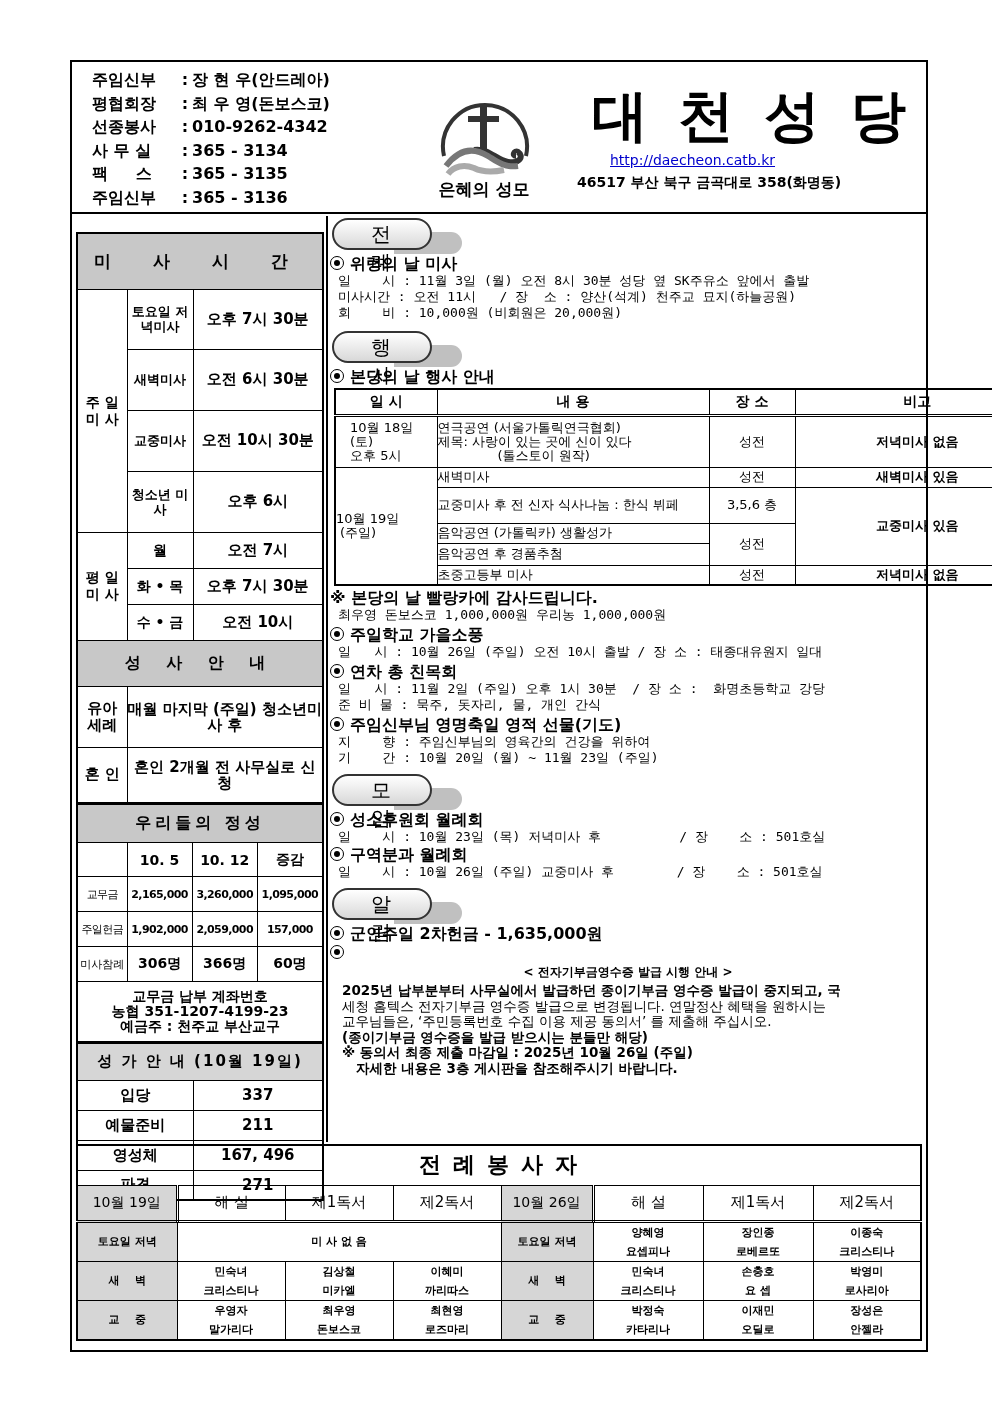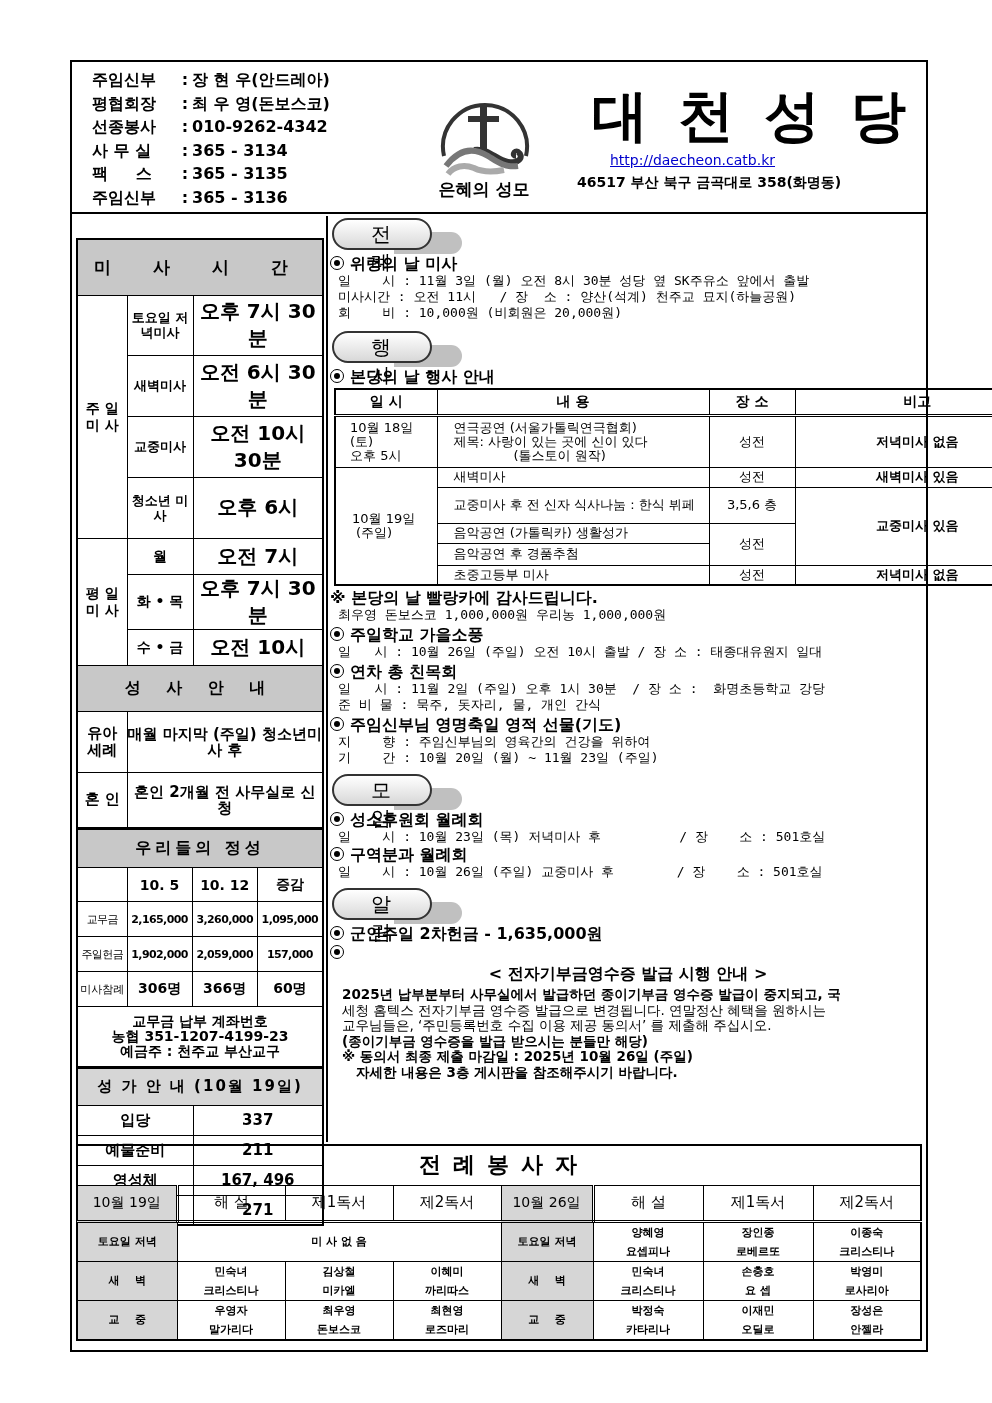--- a/index.html
+++ b/index.html
@@ -17,30 +17,30 @@
 
   .logo { position: absolute; left: 362px; top: 24px; width: 100px; height: 120px; }
   .logo svg { display: block; }
   .logo-caption { position: absolute; left: 352px; top: 116px; width: 120px; text-align: center; font-size: 17px; font-weight: bold; }
 
   .church-name { position: absolute; left: 520px; top: 22px; width: 320px; font-size: 56px; font-weight: bold; letter-spacing: 30px; white-space: nowrap; line-height: 64px; }
   .church-url { position: absolute; left: 538px; top: 90px; font-size: 14px; color: #0000cc; text-decoration: underline; }
   .church-addr { position: absolute; left: 505px; top: 112px; font-size: 14px; font-weight: bold; white-space: nowrap; }
 
   
-  .left { position: absolute; left: 4px; top: 176px; width: 248px; }
+  .left { position: absolute; left: 4px; top: 170px; width: 248px; }
   table { border-collapse: collapse; }
   .tbl { width: 248px; border: 2px solid #000; }
   .tbl td { border: 1px solid #000; text-align: center; vertical-align: middle; font-weight: bold; }
   .gray { background: #c8c8c8; }
   .gray-light { background: #d6d6d6; }
   .sec-title { font-size: 17px; letter-spacing: 18px; height: 56px; }
   .mass-cat { font-size: 14px; width: 50px; line-height: 17px; }
   .mass-kind { font-size: 13px; width: 66px; line-height: 15px; }
-  .mass-time { font-size: 20px; }
+  .mass-time { font-size: 15px; }
   .r-sat { height: 60px; }
   .r-row { height: 61px; }
   .r-wk { height: 36px; }
   .sacr-title { font-size: 16px; letter-spacing: 10px; height: 46px; }
   .sacr-lbl { font-size: 15px; width: 50px; line-height: 17px; }
   .sacr-val { font-size: 15px; line-height: 16px; }
   .off-title { font-size: 16px; letter-spacing: 4px; height: 38px; }
   .off-head td { height: 34px; font-size: 14px; }
   .off-row td { height: 35px; font-size: 11px; letter-spacing: -0.6px; }
   .off-row td.lbl { font-size: 11px; font-weight: normal; }
@@ -58,23 +58,23 @@
   .h-item { font-size: 16px; font-weight: bold; line-height: 19px; white-space: nowrap; }
   .h-item .bullet { display: inline-block; width: 14px; height: 14px; border: 1.5px solid #000; border-radius: 50%; position: relative; margin-right: 6px; vertical-align: -1px; }
   .h-item .bullet::after { content: ""; position: absolute; left: 2.5px; top: 2.5px; width: 6px; height: 6px; border-radius: 50%; background: #000; }
   .d-line { font-size: 13px; line-height: 16px; white-space: nowrap; padding-left: 8px; font-family: "DejaVu Sans Mono", "Liberation Mono", monospace; }
 
   .evt { width: 707px; border: 2px solid #000; margin-left: 4px; margin-top: 2px; }
   .evt td { border: 1px solid #000; font-size: 13px; line-height: 14px; vertical-align: middle; }
   .evt th { border: 1px solid #000; border-bottom: 3px double #000; font-size: 14px; height: 26px; font-weight: bold; }
   .evt .c { text-align: center; }
   .evt .b { font-weight: bold; text-align: center; }
-  .evt .pl { padding-left: 16px; }
-
-  .notice-title { font-size: 16px; font-weight: bold; text-align: center; margin: 2px 0 2px 0; white-space: nowrap; }
+  .evt .pl { }
+
+  .notice-title { font-size: 12px; font-weight: bold; text-align: center; margin: 2px 0 2px 0; white-space: nowrap; }
   .notice-body { font-size: 13.5px; line-height: 15.5px; padding-left: 12px; }
   .notice-body .bd { font-weight: bold; }
 
   .divider-v { position: absolute; left: 254px; top: 154px; width: 2px; height: 926px; background: #000; }
 
   
   .bottom { position: absolute; left: 4px; top: 1082px; width: 846px; }
   .lit { width: 846px; border: 2px solid #000; }
   .lit td { border: 1px solid #000; text-align: center; vertical-align: middle; }
   .lit-title { font-size: 22px; font-weight: bold; letter-spacing: 12px; height: 40px; padding-left: 10px; }

